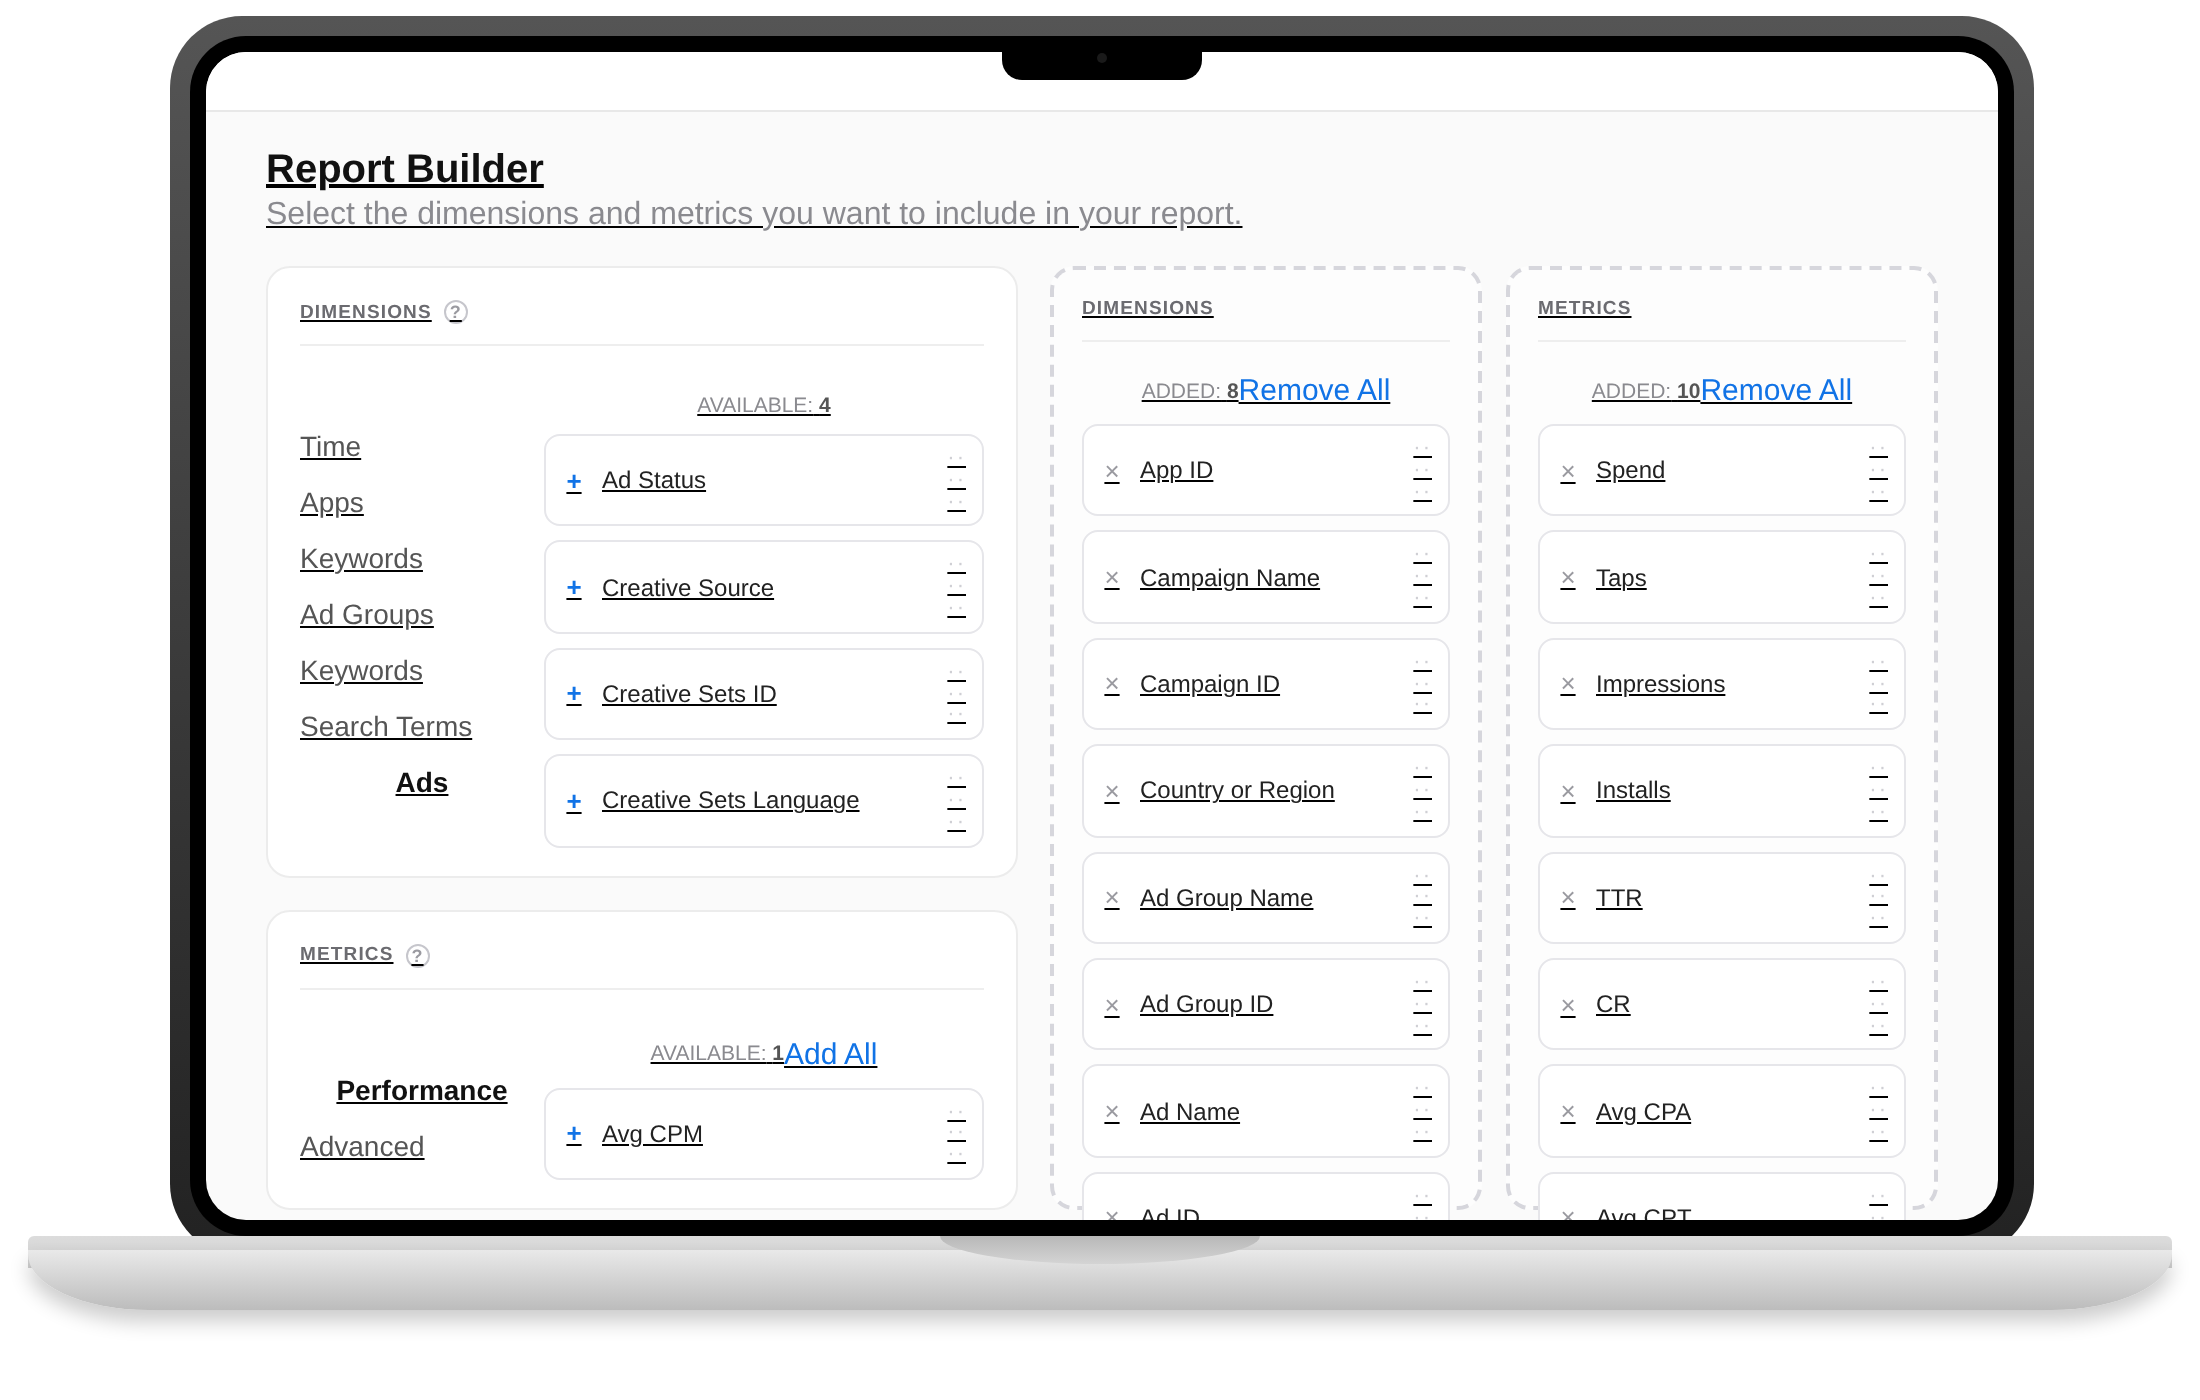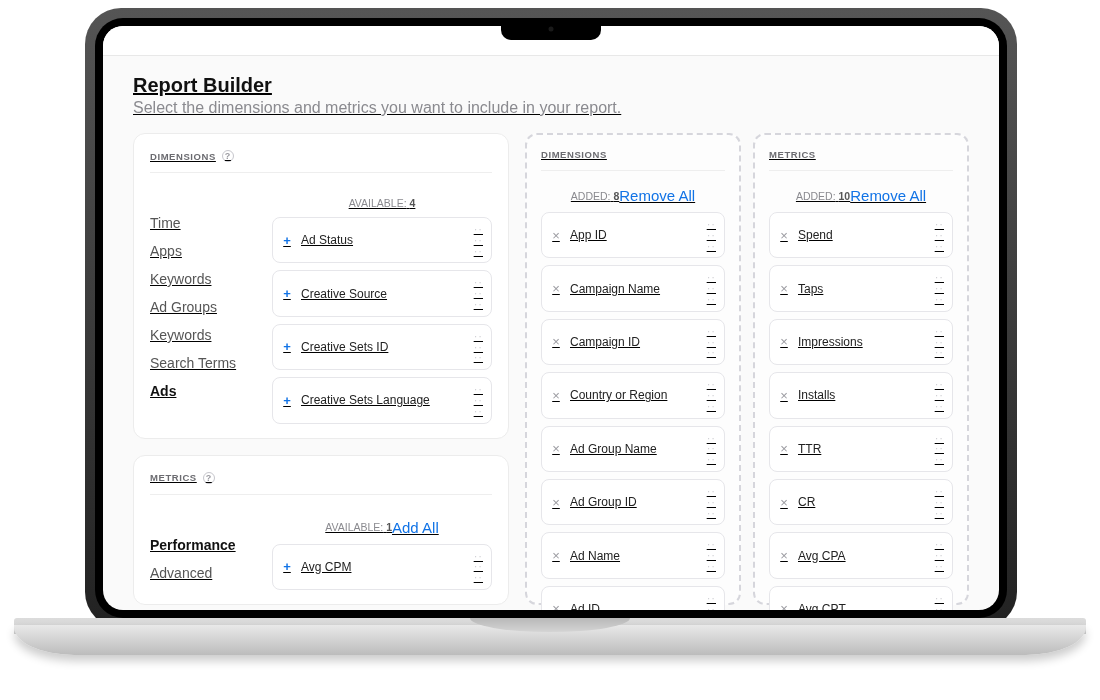--- a/index.html
+++ b/index.html
@@ -82,21 +82,21 @@
   }
   .help-icon {
     width:12px;height:12px;border-radius:50%;border:1px solid #c6c6cc;
     color:#9a9aa0;font-size:9px;display:flex;align-items:center;justify-content:center;
   }
   .divider { border-top:1px solid #eee; margin:10px 0 8px 0;}
   .count-row { display:flex; align-items:center; justify-content:center; font-size:10.5px; color:#8a8a8f; margin-bottom:8px;margin-top:16px;}
   .count-row b {font-weight:600; color:#555;}
   .link { color:#1173e6; cursor:pointer; font-size:15px;}
   .side-item { font-size:14px; color:#555; padding:6px 0; cursor:pointer;}
-  .side-item.active { font-weight:600; color:#111;}
+  .side-item.active { font-weight:600; color:#111;text-align:center;}
   .pill {
     display:flex; align-items:center; gap:8px;
     border:1px solid #e6e6ea; border-radius:8px; padding:7px 8px 7px 8px;
     font-size:12px; color:#222; background:#fff; margin-bottom:7px;
   }
   .pill:last-child{margin-bottom:0;}
   .pill .lead { width:12px;height:12px;display:flex;align-items:center;justify-content:center;font-size:13px;line-height:1}
   .plus { color:#1173e6; font-weight:600;}
   .x { color:#9a9aa0; font-size:14px;}
   .drag { margin-left:auto; color:#cfcfd4; letter-spacing:1px; font-size:11px; line-height:0.8; user-select:none; display:flex; flex-direction:column; gap:2px;}

